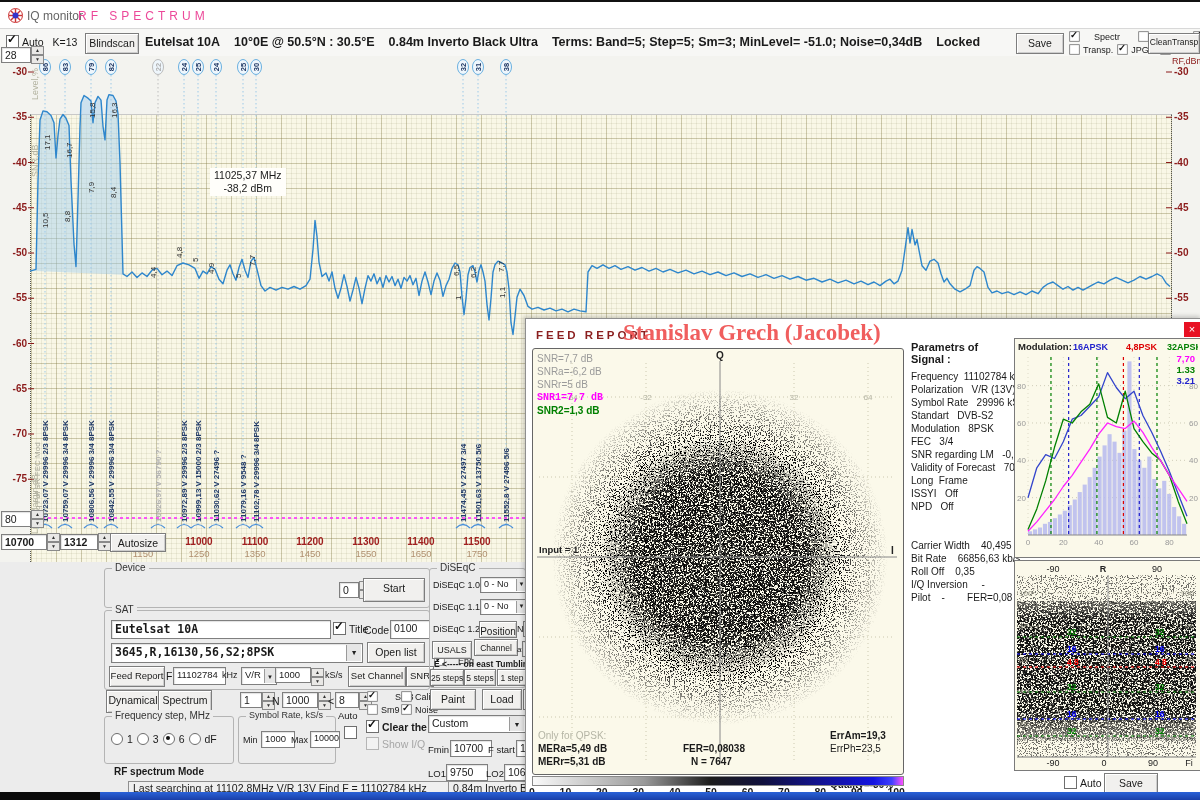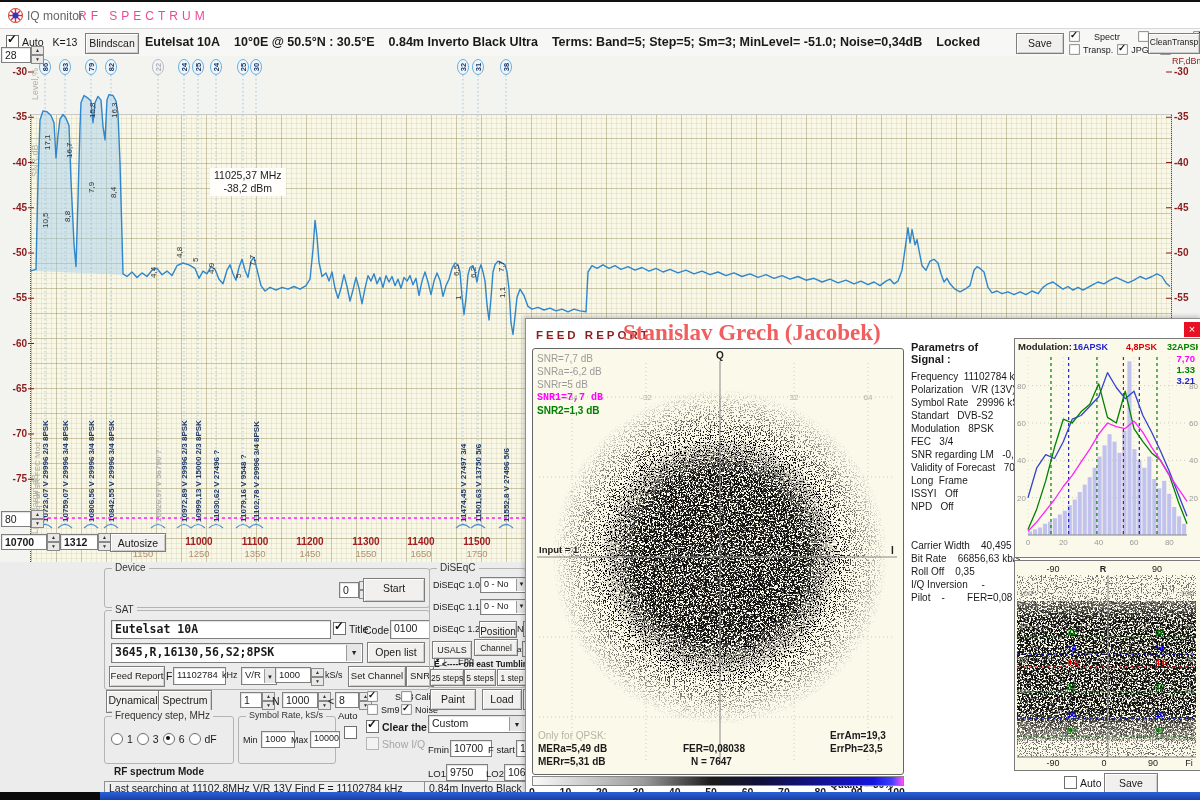--- a/index.html
+++ b/index.html
@@ -29,21 +29,21 @@
        text-align:center;font-size:7px;line-height:16px;color:#222;}
   .row{display:flex;align-items:center;gap:3px;}
   .plot{left:30px;top:58px;width:1140px;height:474px;background:#f9f7e6;
         background-image:
          repeating-linear-gradient(90deg, rgba(120,110,50,.28) 0 1px, transparent 1px 25px),
          repeating-linear-gradient(0deg,  rgba(120,110,50,.28) 0 1px, transparent 1px 25px),
          repeating-linear-gradient(90deg, rgba(110,110,60,.10) 0 1px, transparent 1px 5px),
          repeating-linear-gradient(0deg,  rgba(110,110,60,.10) 0 1px, transparent 1px 5px);
         border-left:1px dotted #555;border-right:1px dotted #555;border-bottom:1px dotted #555;border-top:1px solid #c8c8c8;}
   .annot{left:210px;top:112px;background:#fffefa;padding:1px 4px;font-size:10.5px;text-align:center;line-height:1.25;}
-  .sunken{border:1px solid;border-color:#8f8f8f #fdfdfd #fdfdfd #8f8f8f;background:#efefef;font-size:10.5px;padding:0 4px;white-space:nowrap;overflow:hidden;}
+  .sunken{border:1px solid;border-color:#8f8f8f #fdfdfd #fdfdfd #8f8f8f;background:#efefef;font-size:10.5px;padding:0 4px;white-space:nowrap;overflow:hidden;margin-left:24px;}
   .feedwin{left:525px;top:318px;width:675px;height:482px;background:#fff;border:1px solid #8f8f8f;box-shadow:-2px -2px 4px rgba(0,0,0,.18);}
   .feedtitle{left:10px;top:10px;color:#8b1f1f;font-weight:bold;font-size:11.5px;letter-spacing:3px;white-space:nowrap;}
   .author{left:97px;top:1px;font-family:"Liberation Serif",serif;font-weight:bold;font-size:23px;color:#f05e5e;white-space:nowrap;}
   .closebtn{left:658px;top:3px;width:16px;height:15px;background:#e81123;color:#fff;font-size:11px;line-height:14px;text-align:center;}
   .constpan{left:6px;top:29px;width:370px;height:425px;background:#fbf9ea;border:1px solid #666;border-radius:3px;}
   .chartbox{background:#fbf9ea;border:1px solid #7a7a7a;}
   .scalebar{left:6px;top:457px;width:370px;height:8px;border:1px solid #888;
        background:linear-gradient(90deg,#fafafa 0%,#9a9a9a 30%,#1c1c1c 48%,#10103c 62%,#1414e0 92%,#4040ff 97%,#ff50ff 100%);}
   .scalenums{left:3px;top:467px;width:376px;display:flex;justify-content:space-between;font-weight:bold;font-size:10.5px;}
   .paramline{font-size:10px;line-height:13px;white-space:pre;}
@@ -521,21 +521,21 @@
         <div style="color: rgb(154, 154, 154);">SNRr=5 dB</div>
         <div style="color: rgb(255, 0, 255); font-weight: bold; font-family: Liberation Mono, monospace;">SNR1=7,7 dB</div>
         <div style="color: rgb(0, 128, 0); font-weight: bold;">SNR2=1,3 dB</div>
       </div>
     <div class="abs lbl" style="left:5px;top:381px;color:#b5b5a5;font-size:10px">Only for QPSK:</div>
     <div class="abs lbl" style="left:5px;top:394px;font-weight:bold;font-size:10px">MERa=5,49 dB</div>
     <div class="abs lbl" style="left:5px;top:407px;font-weight:bold;font-size:10px">MERr=5,31 dB</div>
     <div class="abs lbl" style="left:150px;top:394px;font-weight:bold;font-size:10px">FER=0,08038</div>
     <div class="abs lbl" style="left:158px;top:407px;font-weight:bold;font-size:10px">N = 7647</div>
     <div class="abs lbl" style="left:297px;top:381px;font-weight:bold;font-size:10px">ErrAm=19,3</div>
-    <div class="abs lbl" style="left:297px;top:394px;font-weight:bold;font-size:10px">ErrPh=23,5</div>
+    <div class="abs lbl" style="left:297px;top:394px;font-weight:normal;font-size:10px">ErrPh=23,5</div>
     <div class="abs lbl" style="left:297px;top:430px;font-weight:bold;font-size:10px">Quality=-39%</div>
   </div>
   <div class="abs scalebar"></div>
   <div class="abs scalenums" id="scalenums">
       <span>0</span>
       <span>10</span>
       <span>20</span>
       <span>30</span>
       <span>40</span>
       <span>50</span>

